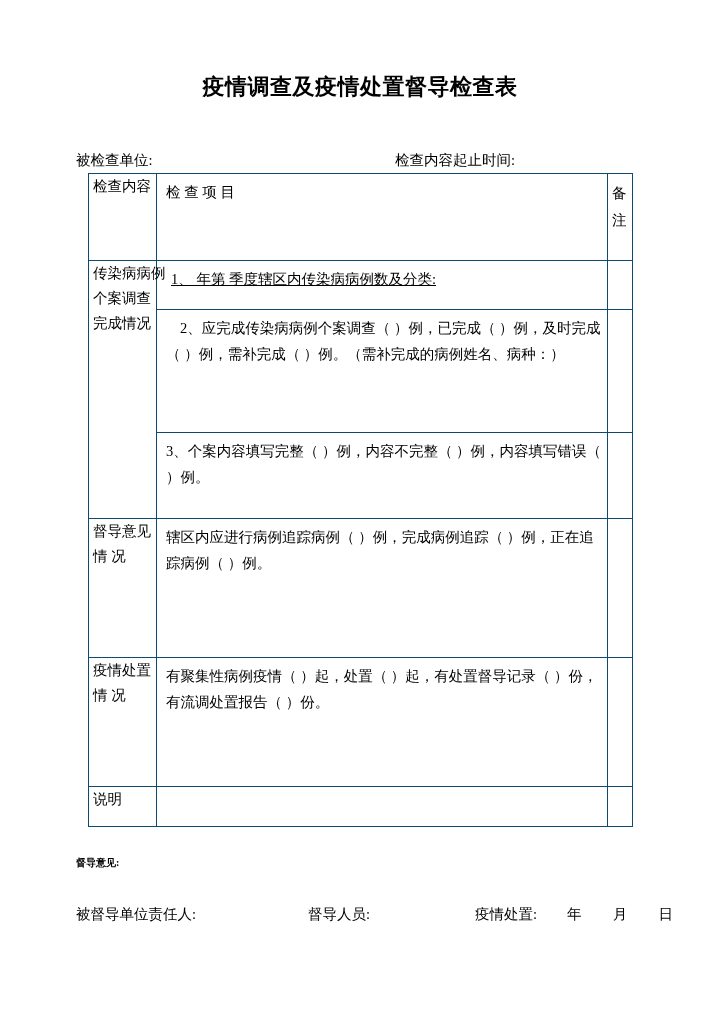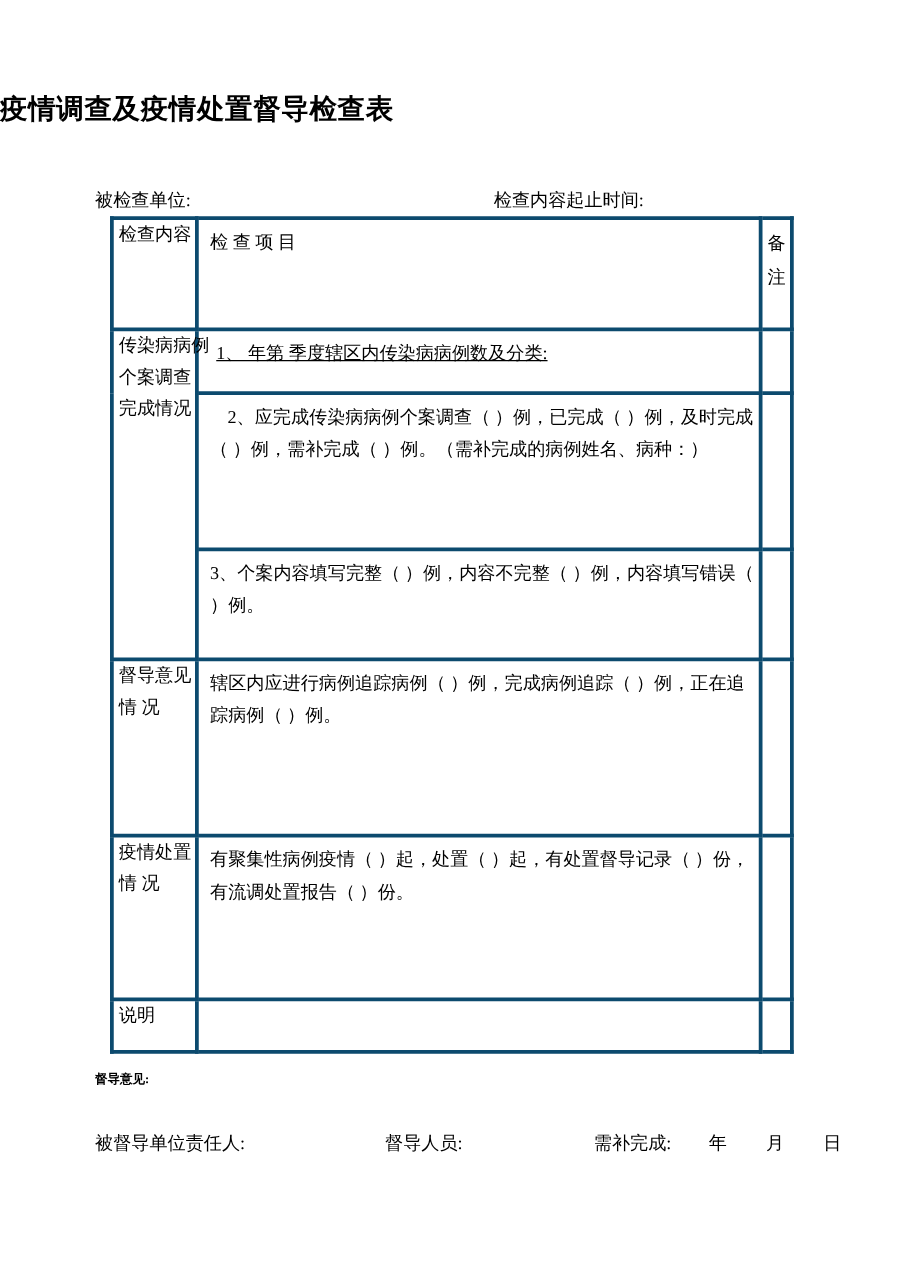--- a/index.html
+++ b/index.html
@@ -22,20 +22,21 @@
     height: 1020px;
     box-sizing: border-box;
   }
 
   
   .doc-title {
     position: absolute;
     left: 0;
     top: 72px;
     width: 720px;
+    text-align: center;
     font-size: 22px;
     font-weight: bold;
     letter-spacing: 0.5px;
     font-family: "Liberation Serif", "DejaVu Serif", serif;
     white-space: nowrap;
   }
 
   
   .subheader {
     position: absolute;
@@ -66,21 +67,21 @@
     top: 173px;
     width: 544px;
   }
   table.form {
     border-collapse: collapse;
     width: 544px;
     table-layout: fixed;
     font-size: 14.5px;
   }
   table.form td {
-    border: 3px solid #0c4a6e;
+    border: 1px solid #0c4a6e;
     vertical-align: top;
     padding: 0;
   }
   .col-a { width: 68px; }
   .col-b { width: 451px; }
   .col-c { width: 25px; }
 
   
   .pad {
     padding: 7px 5px 6px 7px;
@@ -254,21 +255,21 @@
         </tr>
       </tbody>
     </table>
   </div>
 
   <div class="footer-note">督导意见:</div>
 
   <div class="footer-row">
     <span class="f1">被督导单位责任人:</span>
     <span class="f2">督导人员:</span>
-    <span class="f3">需补完成:</span>
+    <span class="f3">疫情处置:</span>
     <span class="f4 date-slots">
       <span>年</span>
       <span class="gap"></span>
       <span>月</span>
       <span class="gap"></span>
       <span>日</span>
     </span>
   </div>
 
 </div>

